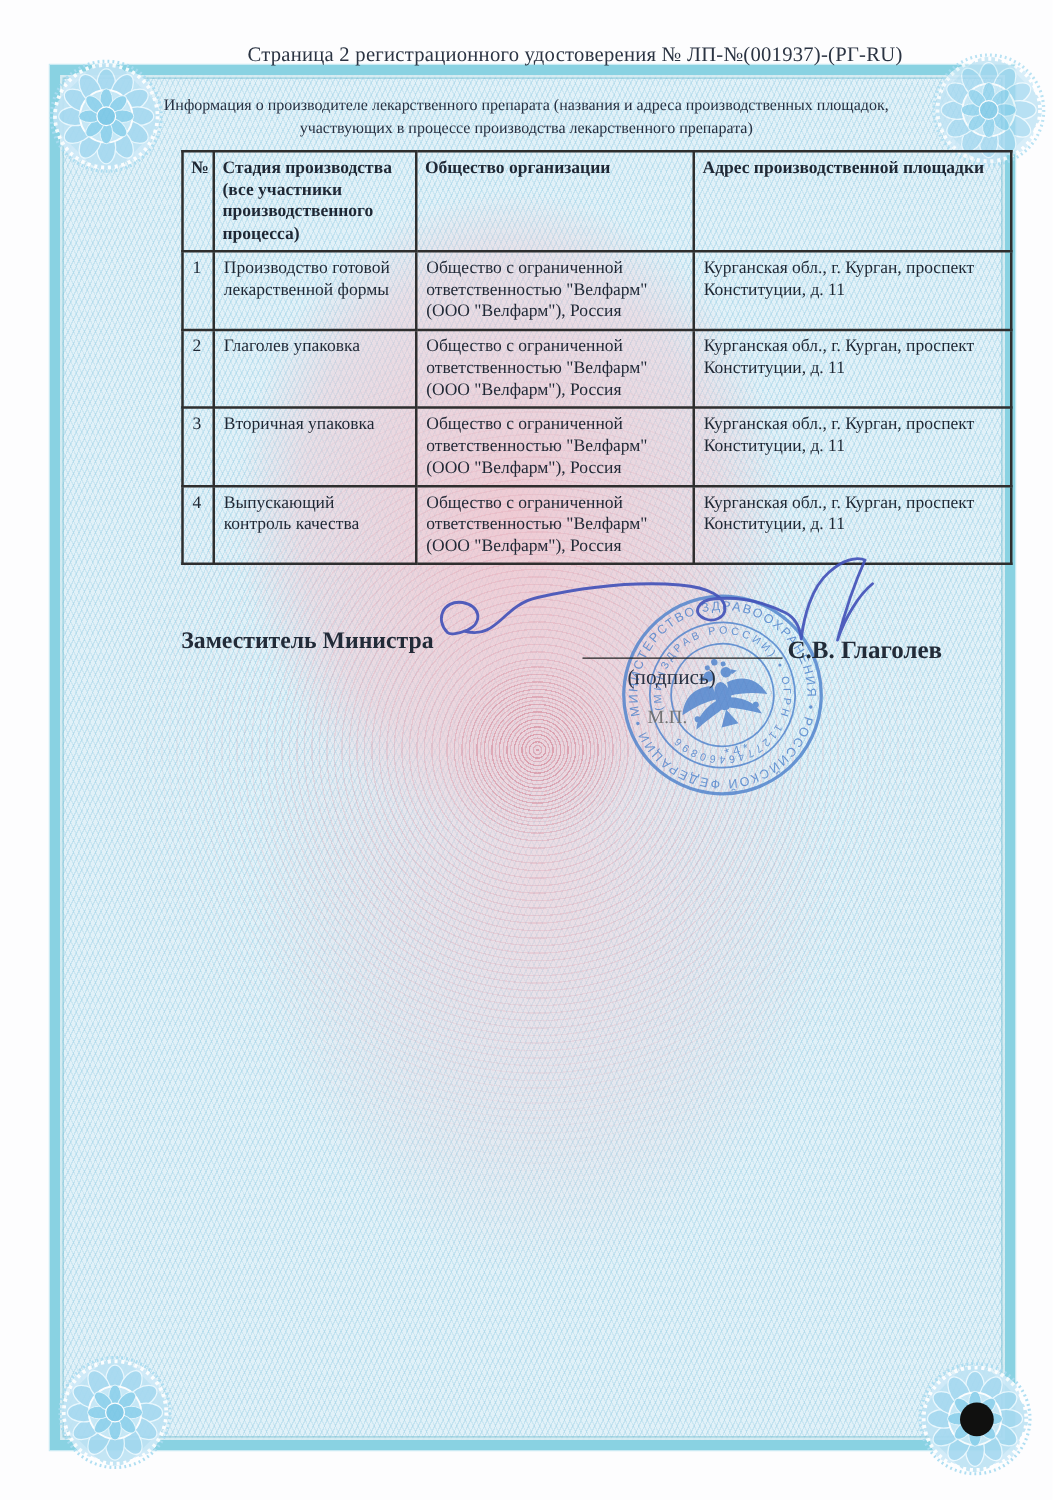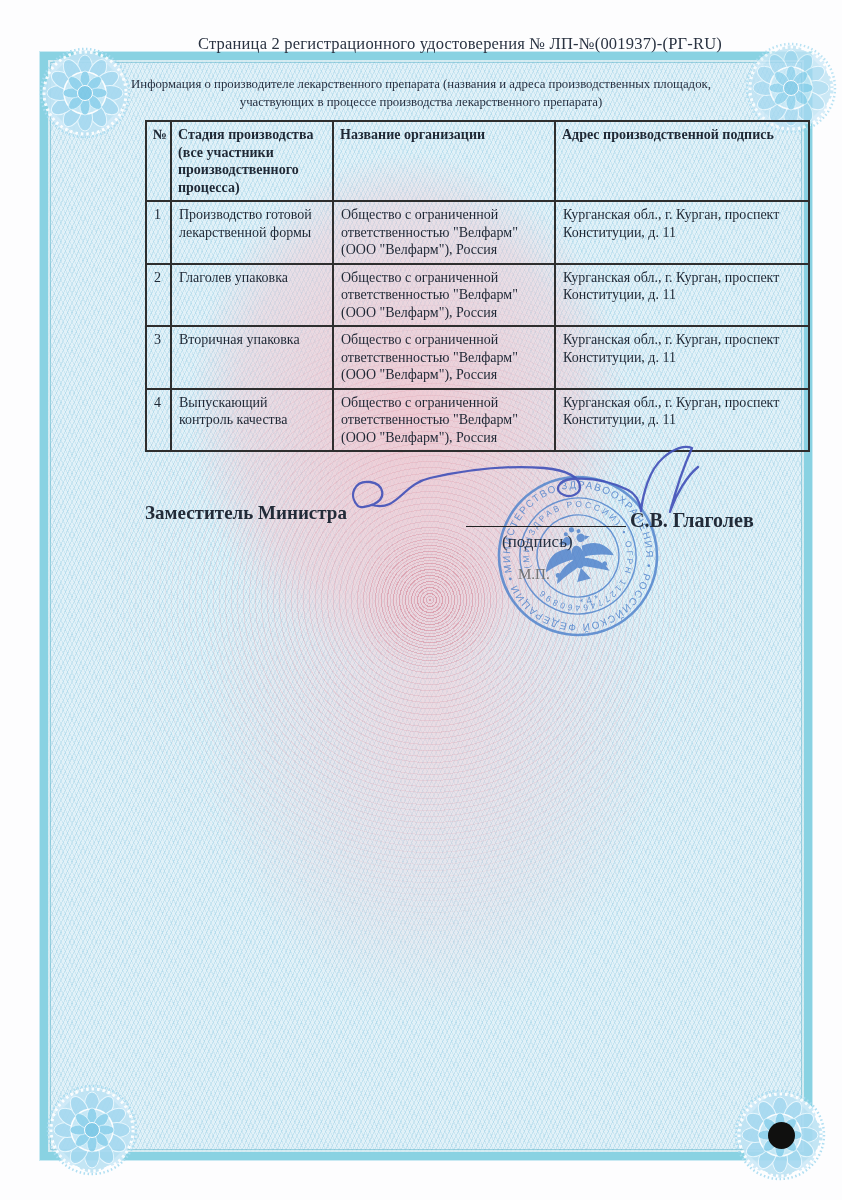--- a/index.html
+++ b/index.html
@@ -164,22 +164,22 @@
         <col class="col-org">
         <col class="col-addr">
     </colgroup>
     <tbody>
         <tr class="head">
       <th>№</th>
       <th>Стадия производства
 (все участники
 производственного
 процесса)</th>
-      <th>Название организации</th>
-      <th>Адрес производственной подпись</th>
+      <th>Общество организации</th>
+      <th>Адрес производственной площадки</th>
     </tr>
     <tr class="r">
       <td>1</td>
       <td>Производство готовой
 лекарственной формы</td>
       <td>Общество с ограниченной
 ответственностью "Велфарм"
 (ООО "Велфарм"), Россия</td>
       <td>Курганская обл., г. Курган, проспект
 Конституции, д. 11</td>

